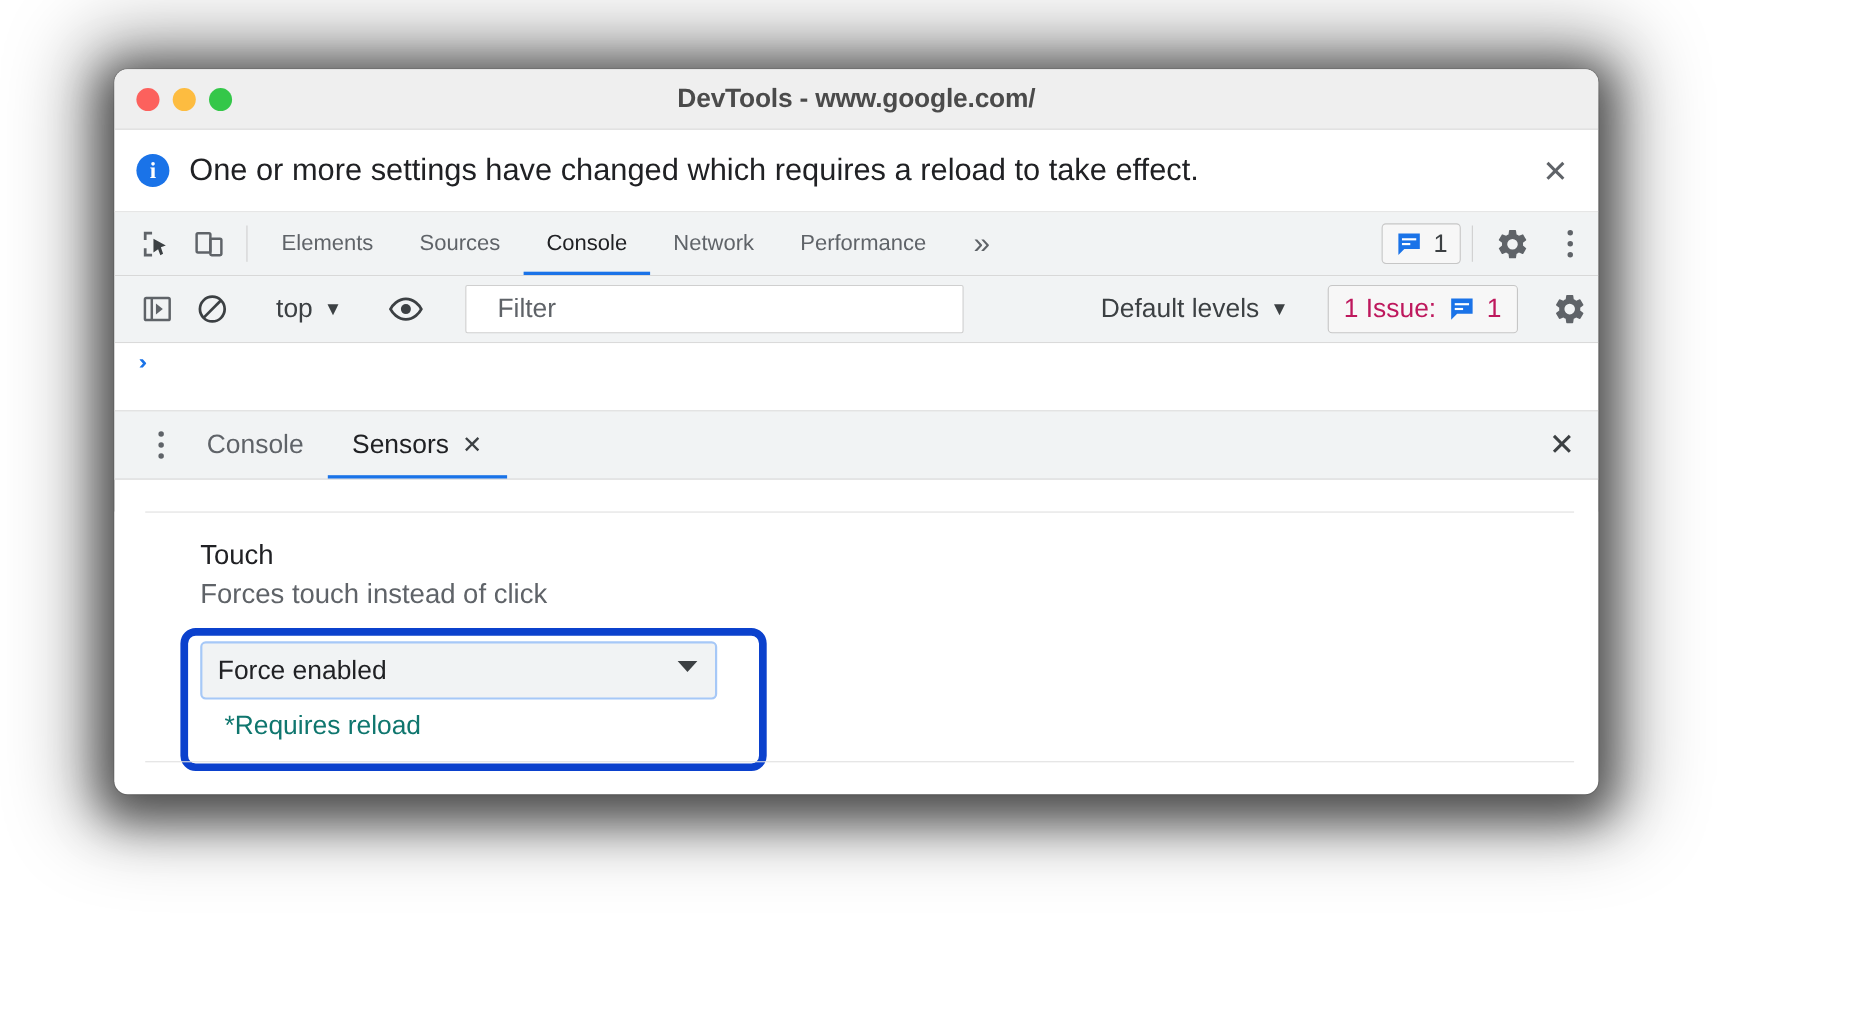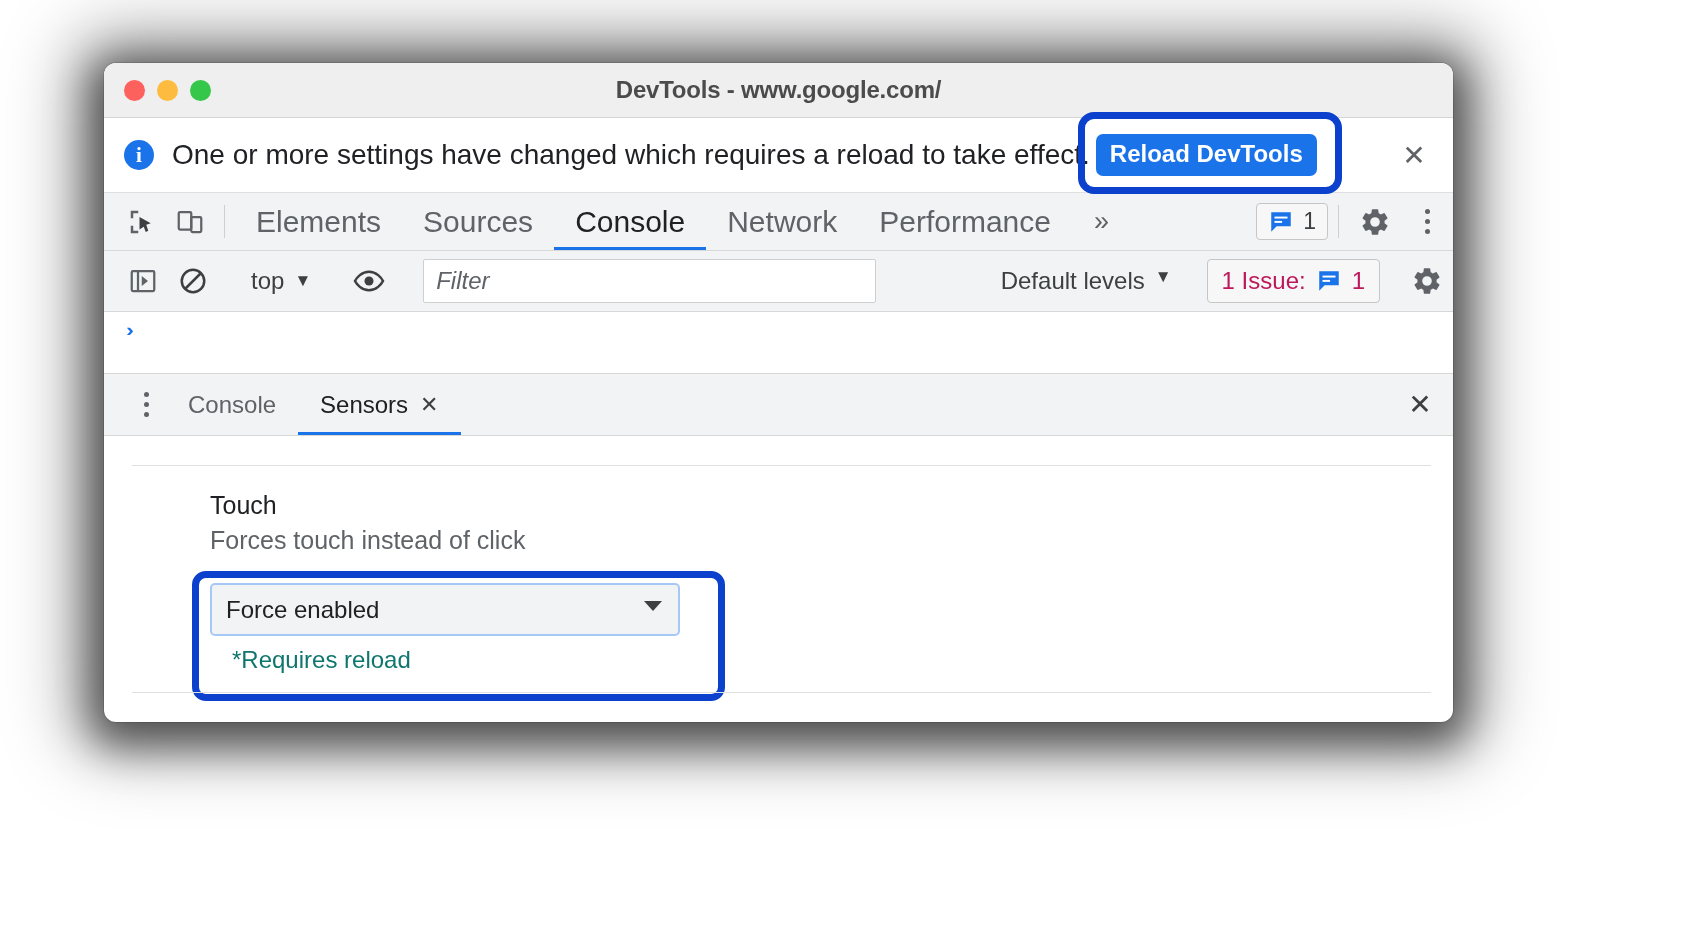--- a/index.html
+++ b/index.html
@@ -126,21 +126,21 @@
   }
   .tb-icon {
     width: 48px;
     display: flex; align-items: center; justify-content: center;
     cursor: pointer;
   }
   .vsep { width: 1px; background: #cfcfcf; margin: 12px 10px; }
   .tab {
     display: flex; align-items: center;
     padding: 0 21px;
-    font-size: 30px;
+    font-size: 20px;
     color: #5f6368;
     cursor: pointer;
     position: relative;
   }
   .tab.active { color: #202124; }
   .tab.active::after {
     content: "";
     position: absolute;
     left: 0; right: 0; bottom: 0;
     height: 3px;
@@ -197,27 +197,26 @@
   .filter-input {
     flex: none;
     width: 453px;
     height: 44px;
     margin-left: 8px;
     background: #ffffff;
     border: 1px solid #cfcfcf;
     border-radius: 2px;
     font-size: 24px;
     color: #202124;
-    padding: 0 12px;
+    padding: 0 28px;
     font-family: "Liberation Sans", sans-serif;
-    font-style: italic;
   }
   .filter-input::placeholder { color: #5f6368; opacity: 1; }
   .levels {
-    display: flex; gap: 10px;
+    display: flex; align-items: center; gap: 10px;
     font-size: 24px; color: #3c4043;
     padding: 0 14px;
     margin-left: 14px;
     cursor: pointer;
   }
   .issue-chip2 {
     display: flex; align-items: center; gap: 10px;
     border: 1px solid #c6c6c6; border-radius: 4px;
     background: #f7f7f7;
     height: 44px;
@@ -284,21 +283,21 @@
     background: #ffffff;
     padding: 0 0 0 0;
     height: 246px;
     position: relative;
   }
   .hr {
     height: 1px;
     background: #e0e0e0;
     margin: 29px 22px 0 28px;
   }
-  .section { padding: 24px 0 0 78px; margin-left: 28px; }
+  .section { padding: 24px 0 0 78px; }
   .sec-title { font-size: 25px; color: #202124; line-height: 1.25; }
   .sec-sub { font-size: 25px; color: #5f6368; margin-top: 5px; }
   .select-wrap { position: relative; margin-top: 28px; width: 470px; }
   .touch-select {
     width: 470px;
     height: 53px;
     background: #f1f3f4;
     border: 2px solid #a6c8f7;
     border-radius: 5px;
     font-size: 24px;
@@ -341,24 +340,20 @@
         <span class="dot red"></span>
         <span class="dot yellow"></span>
         <span class="dot green"></span>
       </div>
       <div class="win-title">DevTools - www.google.com/</div>
     </div>
 
     <div class="banner">
       <div class="info-icon">i</div>
       <div class="banner-text">One or more settings have changed which requires a reload to take effect.</div>
-      <div class="reload-wrap">
-        <button class="reload-btn">Reload DevTools</button>
-        <div class="hl-ring" id="ring-reload"></div>
-      </div>
       <button class="banner-close">✕</button>
     </div>
 
     <div class="tabbar">
       <div class="tb-icon">
         <svg width="30" height="30" viewBox="0 0 24 24">
           <path d="M3 3h6v2H5v4H3V3zm0 18v-6h2v4h4v2H3z" fill="#5f6368"></path>
           <path d="M10 8l9 5-3.6 1.2L17 19l-2 1-1.6-4.3L10 18V8z" fill="#3c4043"></path>
         </svg>
       </div>

